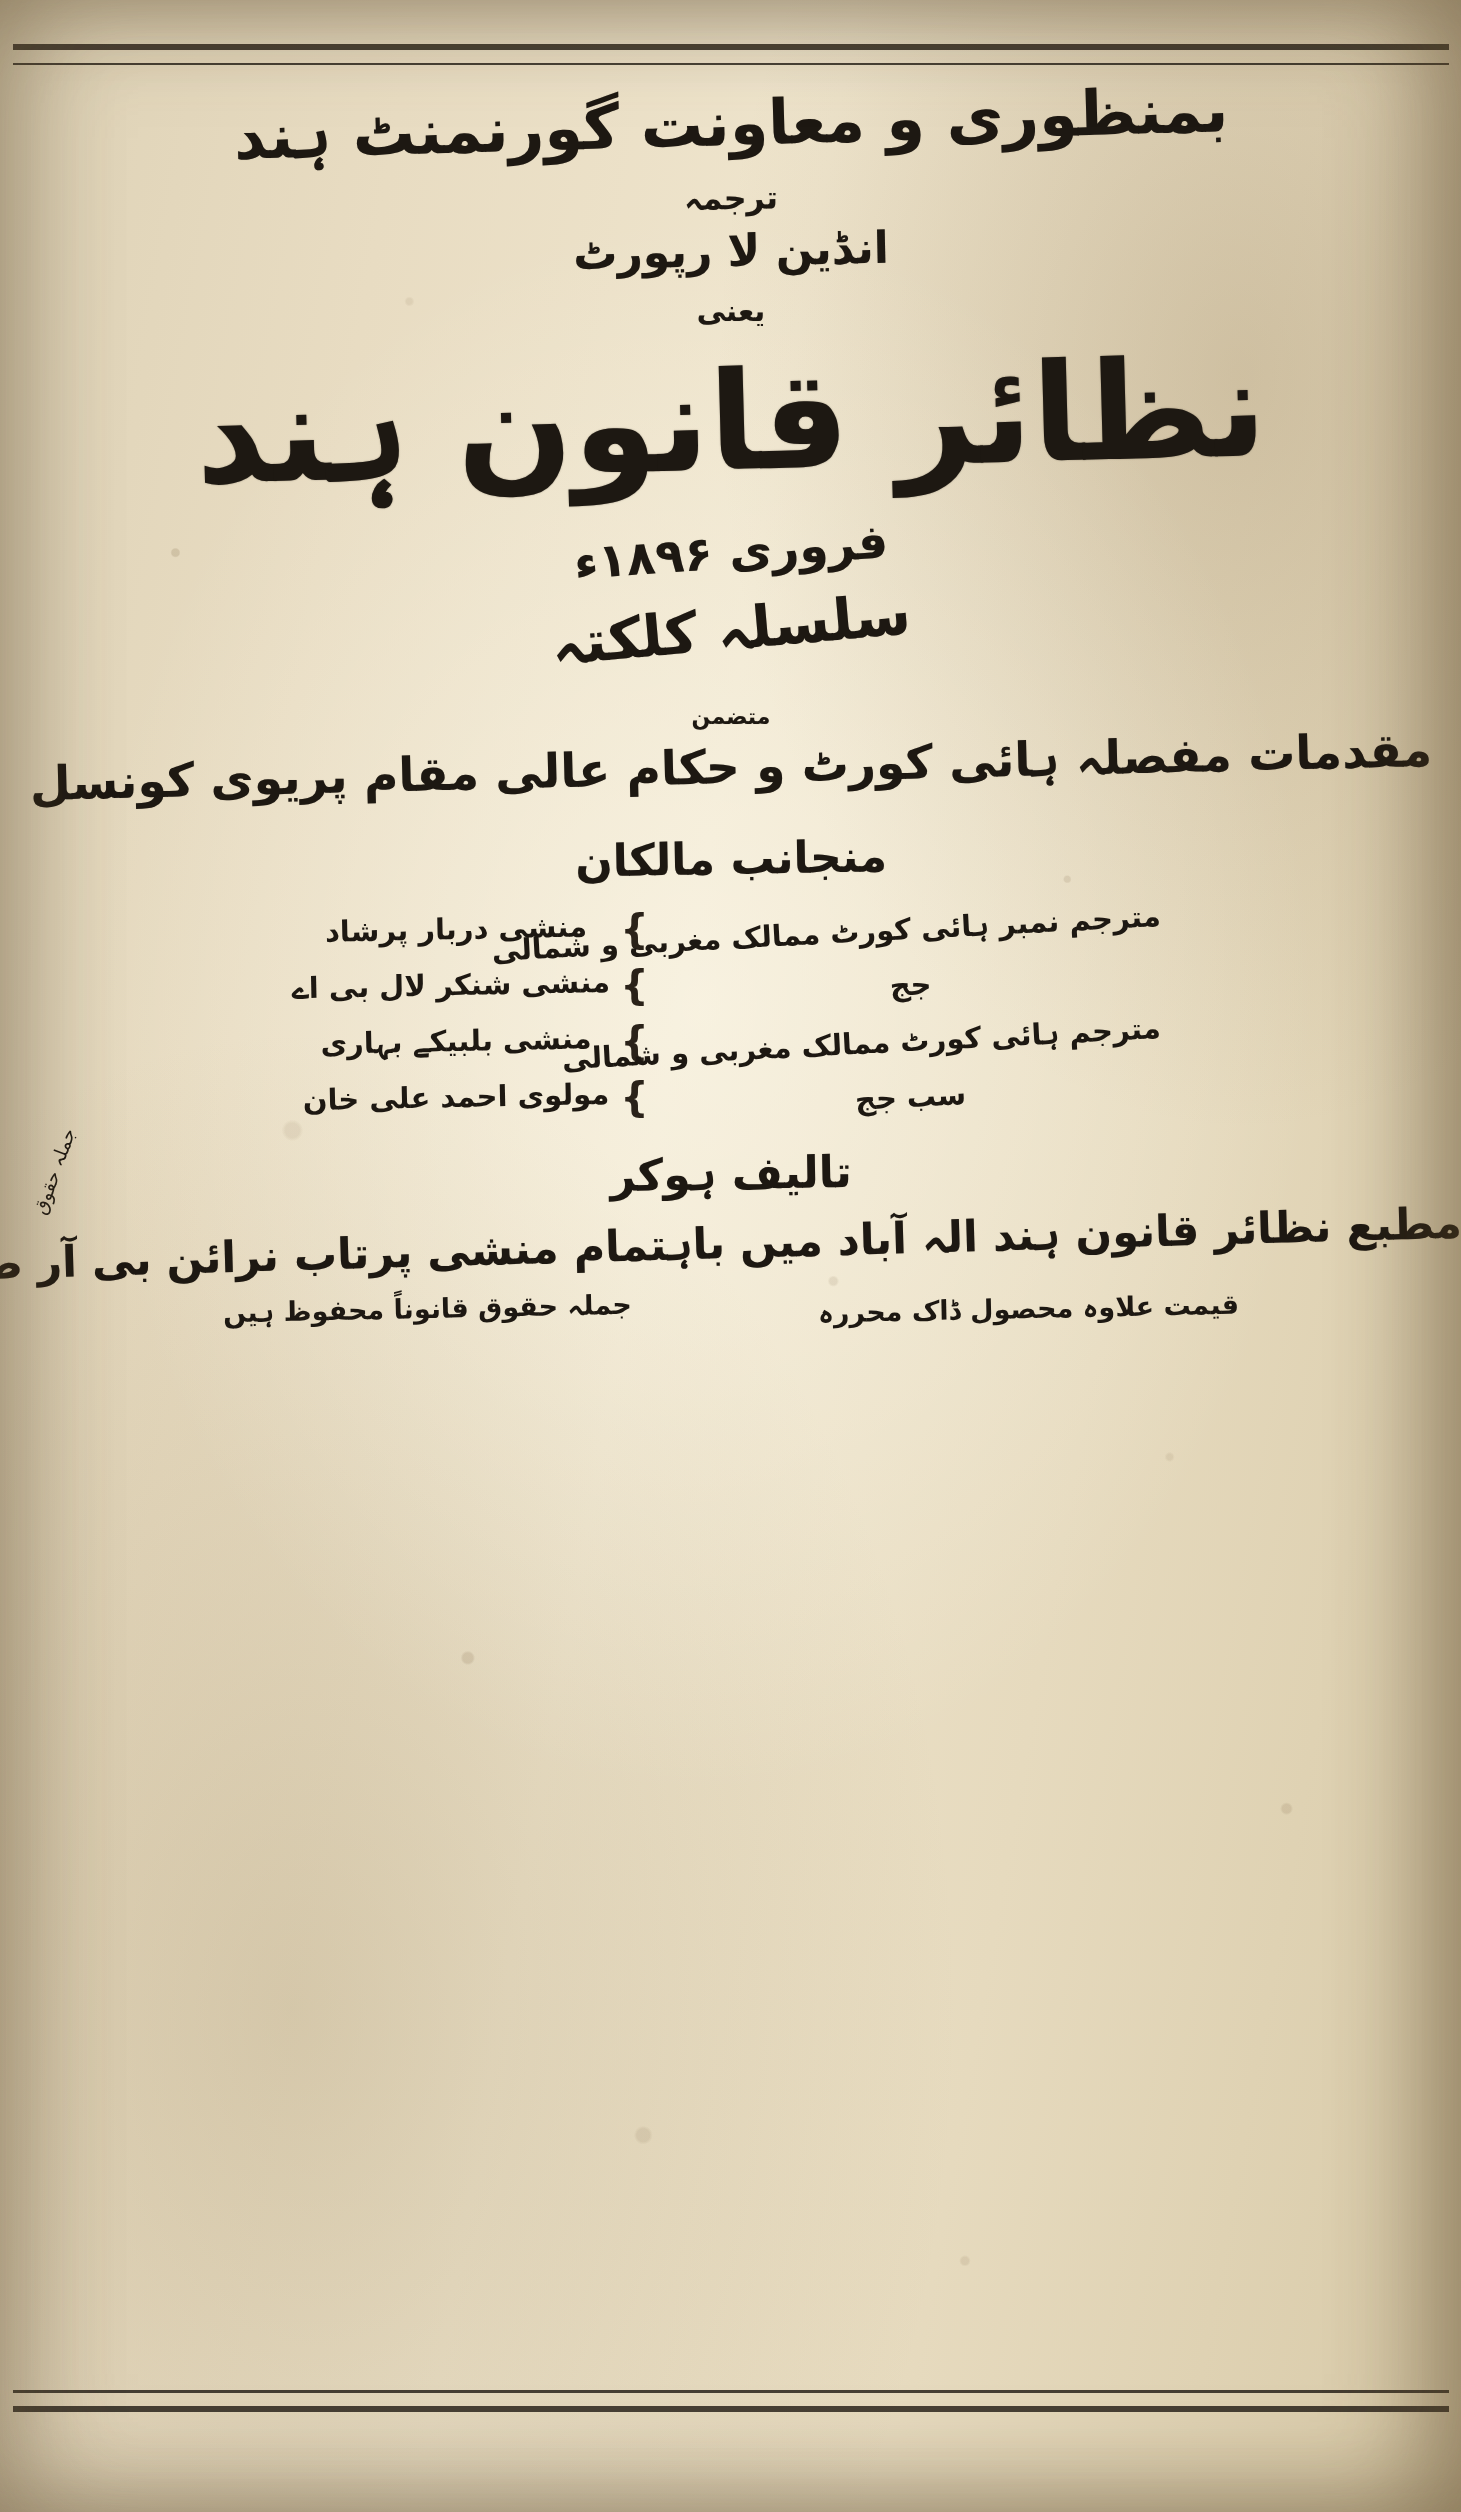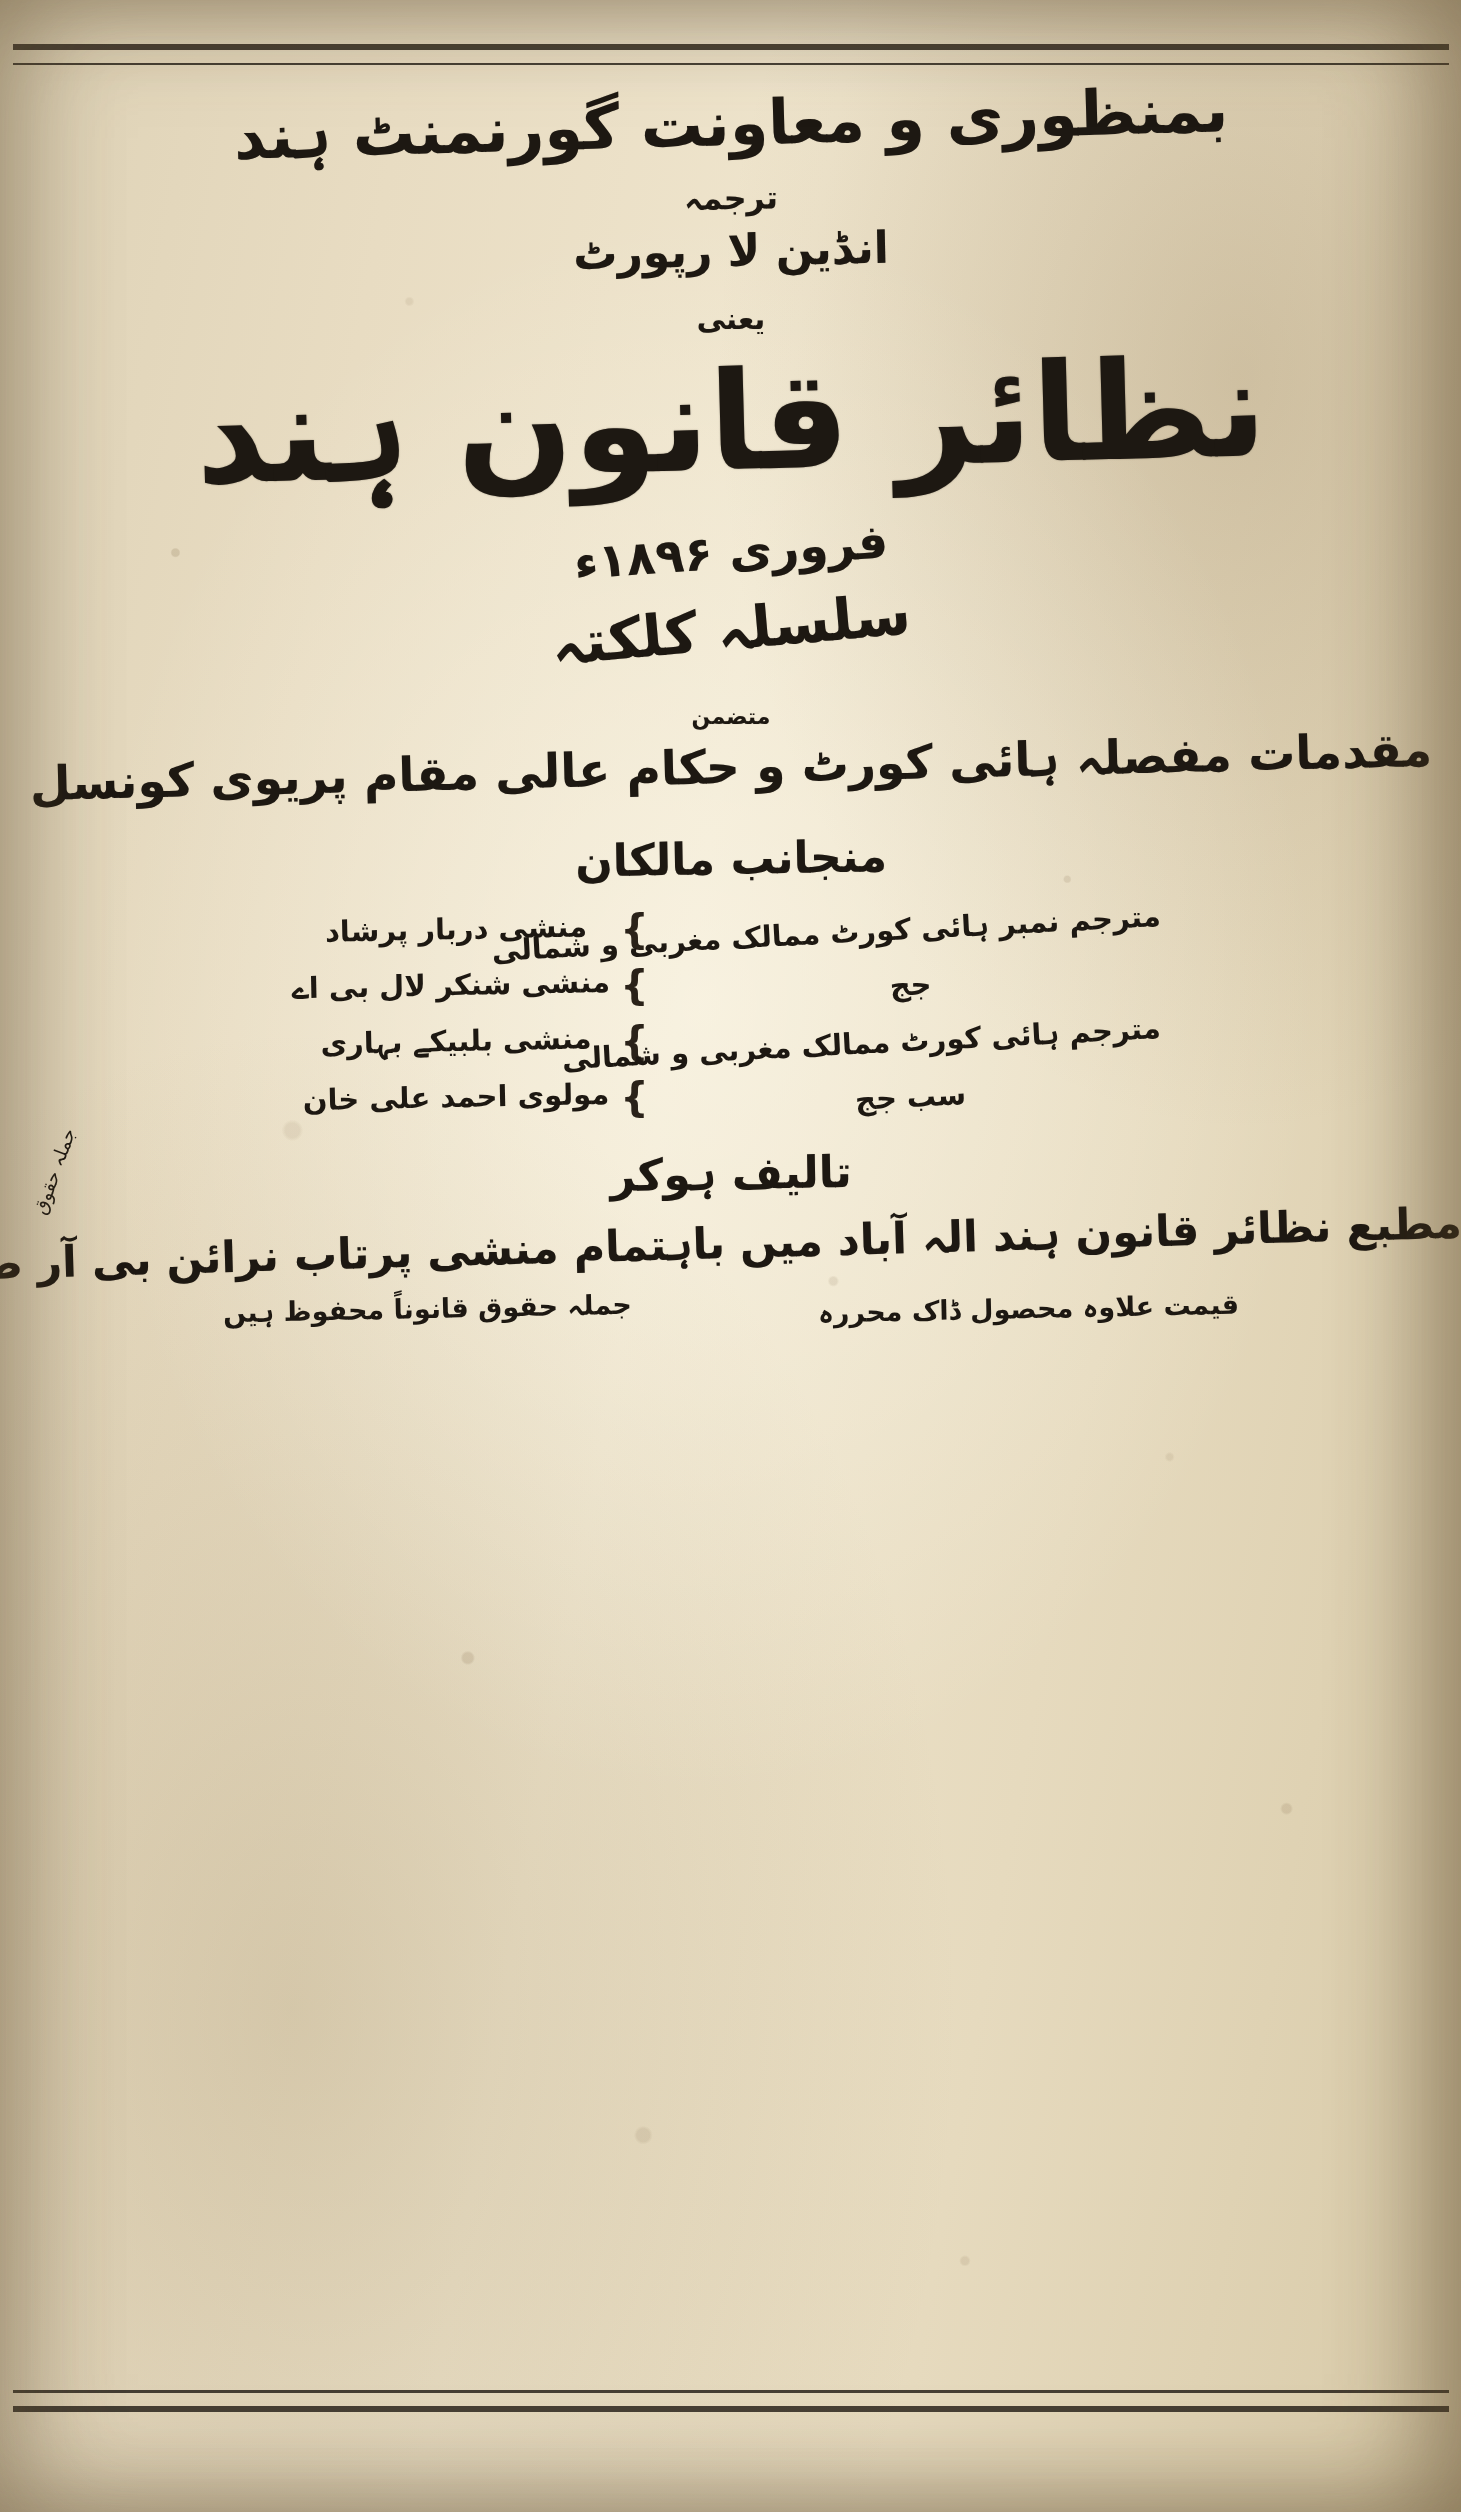--- a/index.html
+++ b/index.html
@@ -98,21 +98,21 @@
     font-weight: 600;
     transform: rotate(-1deg);
   }
   .l-indian-law {
     top: 223px;
     font-size: 44px;
     font-weight: 700;
     transform: rotate(-1.2deg);
   }
   .l-yani {
-    top: 301px;
+    top: 293px;
     font-size: 29px;
     font-weight: 600;
   }
   .l-title {
     top: 337px;
     font-size: 136px;
     font-weight: 700;
     letter-spacing: 2.9px;
     transform: rotate(-1.5deg);
     text-shadow: 0 0 1.4px rgba(30,22,12,0.5);

